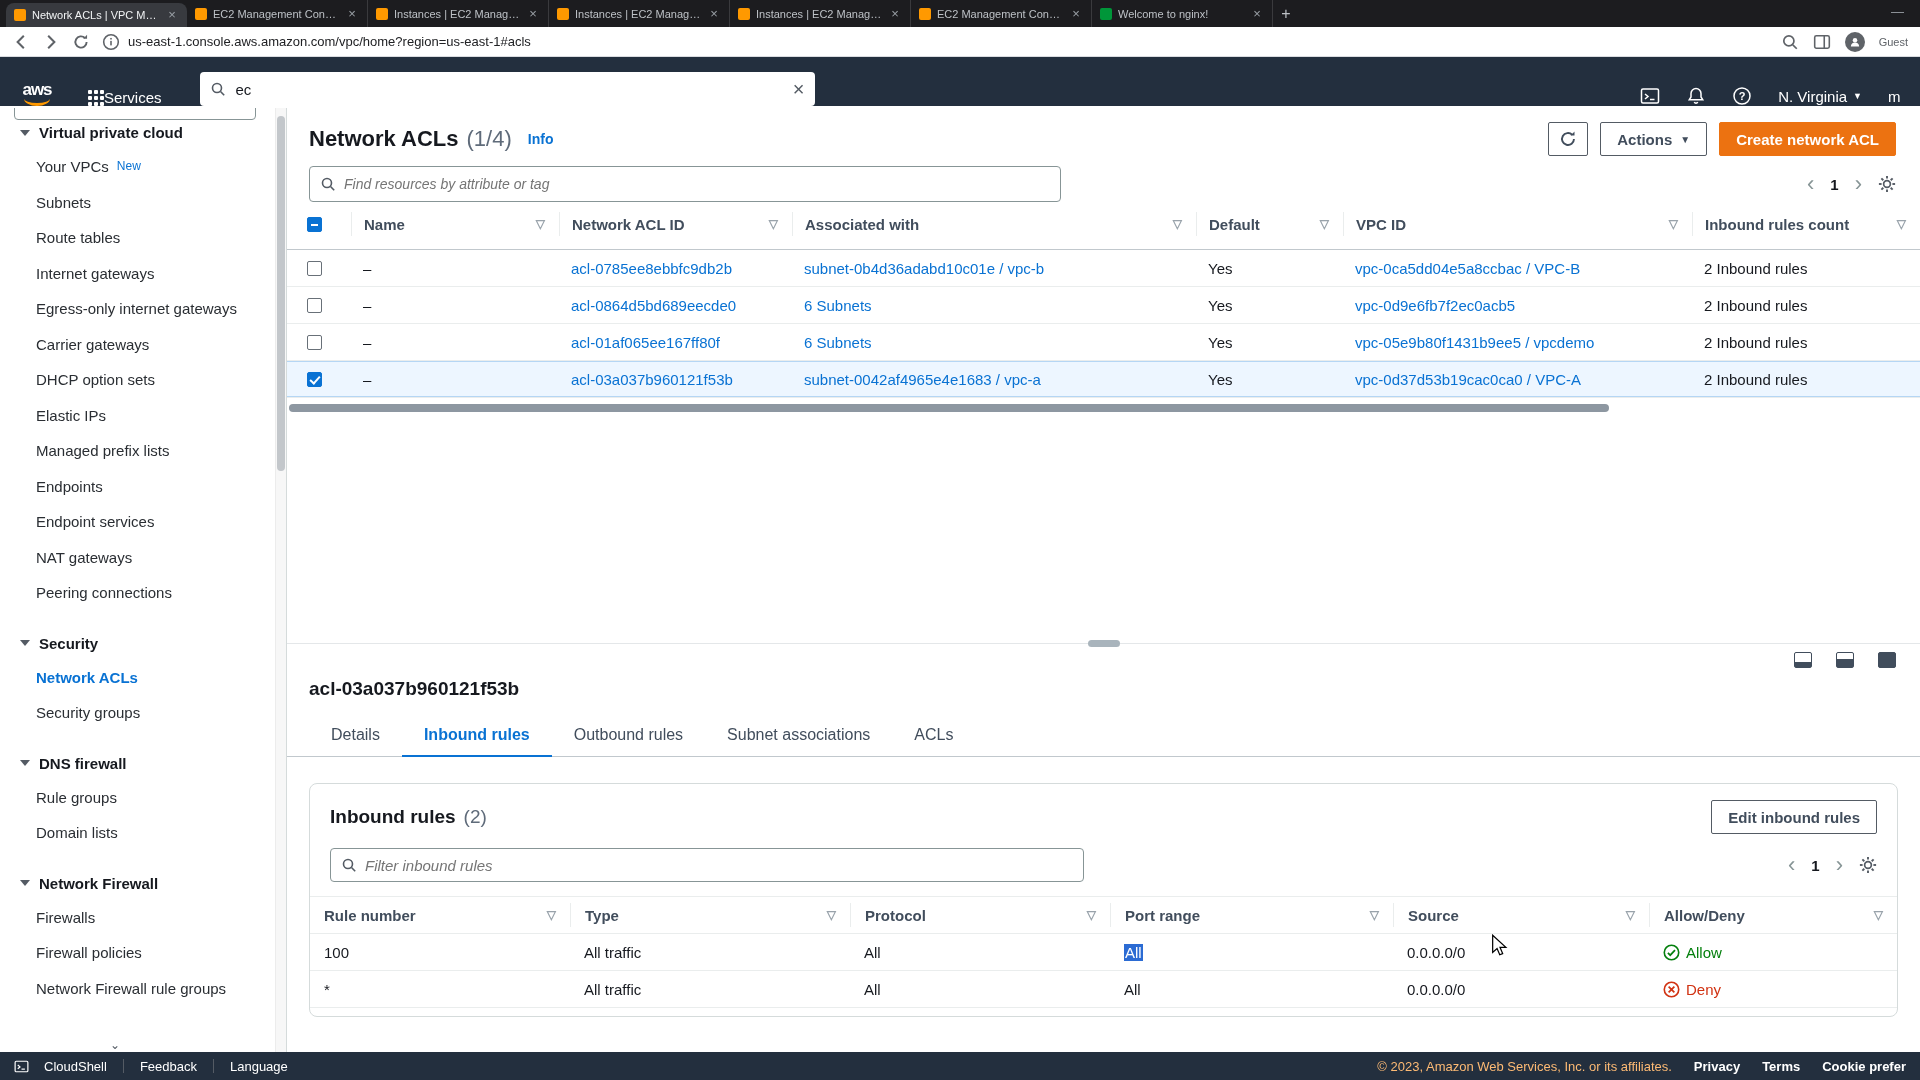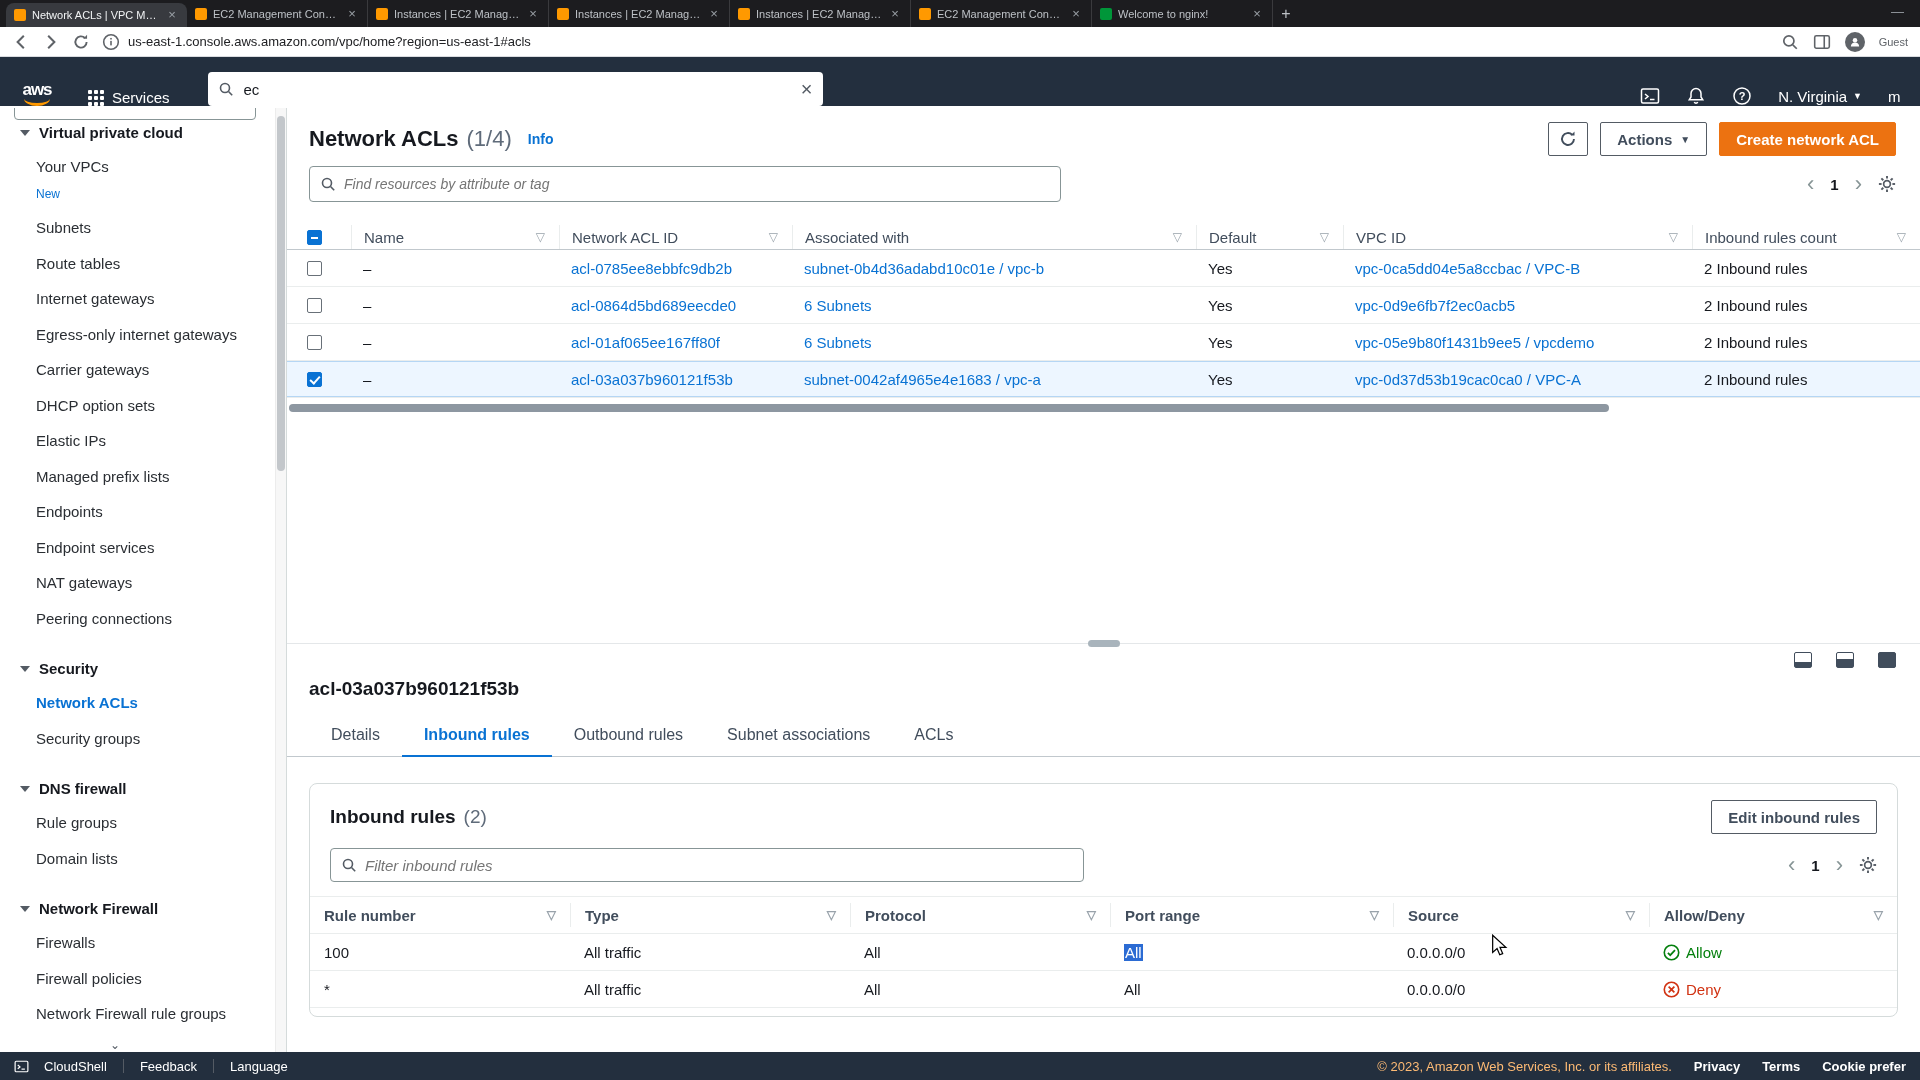--- a/index.html
+++ b/index.html
@@ -26,40 +26,40 @@
   .url-text { font-size:13px; color:#202124; }
   .right-ics { display:flex; align-items:center; gap:14px; }
   .avatar { width:20px; height:20px; border-radius:50%; background:#5f6368; display:flex; align-items:center; justify-content:center; }
   .guest-label { font-size:11px; color:#5f6368; }
 
   
   .awsbar { position:absolute; top:57px; left:0; right:0; height:49px; background:var(--navy,#232f3e); display:flex; align-items:flex-end; padding:0 16px; color:#fff; }
   .aws-logo { width:42px; display:flex; flex-direction:column; align-items:center; margin-right:20px; }
   .aws-word { font-weight:bold; font-size:17px; letter-spacing:-1px; line-height:14px; }
   .aws-smile { width:26px; height:9px; border-bottom:3px solid #ff9900; border-radius:0 0 60% 60% / 0 0 100% 100%; }
-  .services { display:flex; align-items:center; gap:8px; font-size:15px; padding:0 10px; }
+  .services { display:flex; align-items:center; font-size:15px; padding:0 10px; }
   .grid-ic { display:grid; grid-template-columns:repeat(3,4px); grid-gap:2px; }
   .grid-ic i { width:4px; height:4px; background:#fff; border-radius:1px; }
   .aws-search { margin-left:28px; width:615px; height:34px; background:#fff; border-radius:4px; display:flex; align-items:center; padding:0 10px; gap:10px; }
   .aws-search input { flex:1; border:none; outline:none; font-size:15px; color:#16191f; font-family:inherit; background:transparent; }
   .aws-clear { font-size:20px; color:#545b64; line-height:16px; }
   .aws-right { margin-left:auto; display:flex; align-items:center; gap:26px; }
   .hdr-ic { width:20px; height:20px; }
   .region { display:flex; align-items:center; gap:6px; font-size:15px; }
   .region .dd { font-size:9px; }
   .account-cut { width:16px; overflow:hidden; font-size:15px; }
 
   
   .sidebar { position:absolute; top:108px; bottom:28px; left:0; width:287px; background:#fff; border-right:1px solid #d5dbdb; overflow:hidden; }
   .side-partial { position:absolute; top:-14px; left:14px; right:30px; height:26px; border:1px solid #879596; border-radius:4px; }
   .side-inner { padding:16px 26px 0 20px; }
   .side-section { margin-bottom:24px; }
   .side-header { display:flex; align-items:center; gap:9px; font-weight:bold; font-size:15px; color:#16191f; margin-bottom:8px; }
   .tri { width:0; height:0; border-left:5px solid transparent; border-right:5px solid transparent; border-top:6px solid #545b64; }
-  .side-item { display:flex; align-items:flex-start; gap:8px; font-size:15px; color:#2a2e33; padding:8px 0 8px 16px; line-height:1.3; cursor:pointer;flex-direction:column; }
+  .side-item { display:flex; align-items:flex-start; gap:8px; font-size:15px; color:#2a2e33; padding:8px 0 8px 16px; line-height:1.3; cursor:pointer; }
   .side-item.selected { color:var(--link-blue,#0972d3); font-weight:bold; }
   .badge-new { color:var(--link-blue,#0972d3); font-size:12px; margin-top:2px; }
   .side-sb { position:absolute; top:0; right:0; bottom:0; width:11px; background:#f7f7f7; border-left:1px solid #ececec; }
   .side-thumb { position:absolute; top:8px; right:1px; width:8px; height:355px; border-radius:4px; background:#c3c7cb; }
   .side-more { position:absolute; bottom:0; left:110px; color:#545b64; font-size:12px; }
 
   
   .main { position:absolute; left:287px; top:108px; right:0; bottom:28px; background:#fff; }
   .list-head { display:flex; align-items:center; padding:14px 24px 0 22px; }
   .page-title { font-size:22px; font-weight:bold; }
@@ -71,21 +71,21 @@
   .btn.primary { background:var(--accent-orange,#ec7211); border-color:var(--accent-orange,#ec7211); color:#fff; }
   .dd-caret { font-size:10px; }
 
   .search-row { display:flex; align-items:center; margin:10px 24px 0 22px; }
   .search-box { width:752px; height:36px; border:1px solid #879596; border-radius:4px; display:flex; align-items:center; padding:0 10px; gap:8px; background:#fff; }
   .search-box input { flex:1; border:none; outline:none; font-size:14px; font-style:italic; color:#6d28d9; font-family:inherit; }
   .pager { margin-left:auto; display:flex; align-items:center; gap:16px; color:#545b64; }
   .pg-arrow { font-size:22px; line-height:18px; color:#879596; cursor:pointer; }
   .pg-num { font-size:15px; font-weight:bold; color:#16191f; }
 
-  .t-head { display:flex; align-items:flex-end; height:38px; margin-top:10px; border-bottom:1px solid #c1c8cd; font-weight:normal; color:#414d5c; font-size:15px; }
+  .t-head { display:flex; align-items:flex-start; height:38px; margin-top:10px; border-bottom:1px solid #c1c8cd; font-weight:bold; color:#414d5c; font-size:15px; }
   .t-row { display:flex; align-items:center; height:37px; border-bottom:1px solid #eaeded; font-size:15px; }
   .t-row.selected { background:var(--row-selected-bg,#edf6ff); box-shadow:inset 0 1px 0 #b5d6f4, inset 0 -1px 0 #b5d6f4; }
   .hc, .rc { padding-left:12px; display:flex; align-items:center; }
   .hc { border-left:1px solid #eaeded; height:24px; }
   .hc.c0 { border-left:none; }
   .c0 { width:64px; padding-left:20px; }
   .c1 { width:208px; } .c2 { width:233px; } .c3 { width:404px; } .c4 { width:147px; } .c5 { width:349px; } .c6 { flex:1; }
   .caret { margin-left:auto; margin-right:14px; color:#99a3ab; font-size:12px; cursor:pointer; }
   .link { color:var(--link-blue,#0972d3); cursor:pointer; }
 

